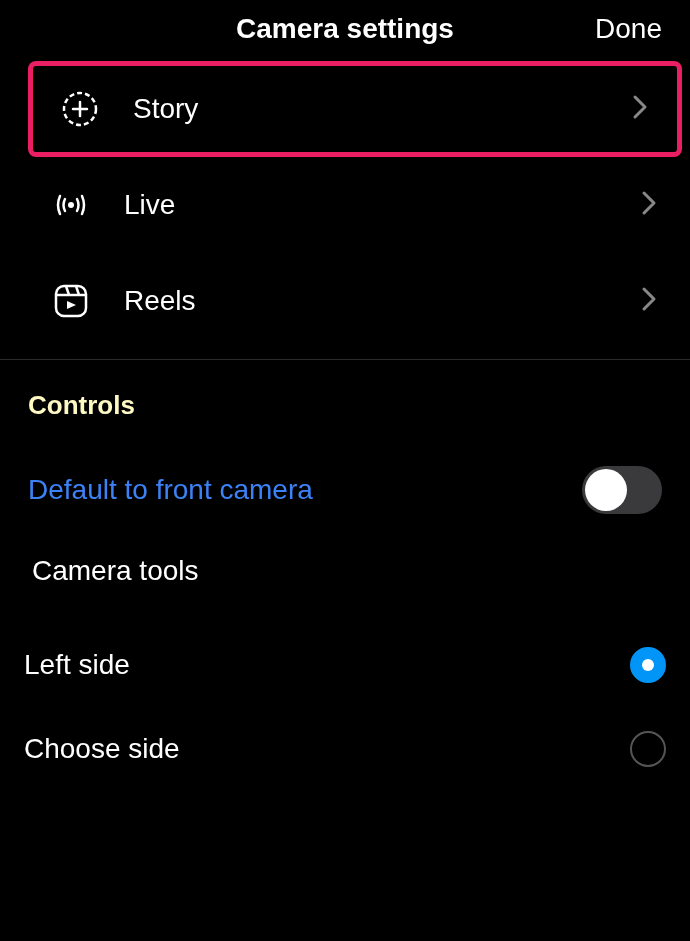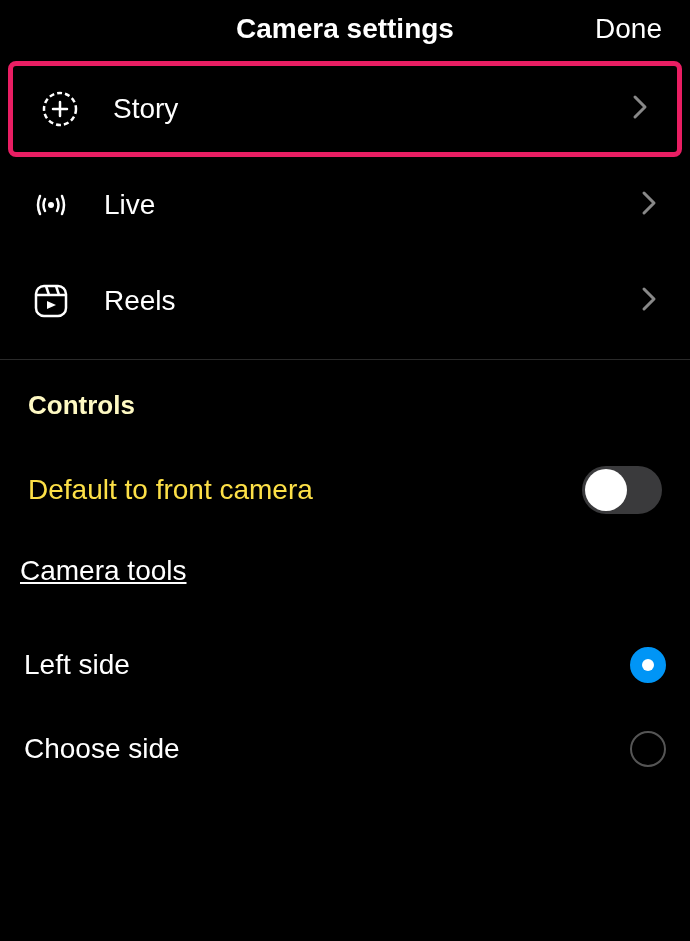--- a/index.html
+++ b/index.html
@@ -34,20 +34,21 @@
       font-size: 28px;
       font-weight: 400;
       color: #ffffff;
       background: none;
       border: none;
       cursor: pointer;
       margin-left: 43px;
     }
     .settings-list {
       padding: 4px;
+      margin-left: 20px;
     }
     .settings-item {
       display: flex;
       align-items: center;
       padding: 0 28px;
       height: 96px;
       cursor: pointer;
       position: relative;
     }
     .settings-item.highlighted {
@@ -86,43 +87,42 @@
     }
     .control-item {
       display: flex;
       align-items: center;
       padding: 20px 28px;
       min-height: 90px;
     }
     .control-label {
       font-size: 28px;
       font-weight: 400;
-      color: #fde047;
+      color: #3b82f6;
       flex: 1;
     }
     .toggle-switch {
       width: 80px;
       height: 48px;
       border-radius: 28px;
       background: #3a3a3c;
       position: relative;
       cursor: pointer;
     }
     .toggle-knob {
       width: 42px;
       height: 42px;
       border-radius: 50%;
       background: #ffffff;
       position: absolute;
       top: 3px;
       left: 3px;
     }
     .tools-section {
-      padding: 20px 20px 30px;
-      text-decoration: underline;
+      padding: 20px 32px 30px;
     }
     .tools-title {
       font-size: 28px;
       font-weight: 400;
       color: #ffffff;
       margin-bottom: 6px;
     }
     .tools-description {
       font-size: 23px;
       font-weight: 400;

